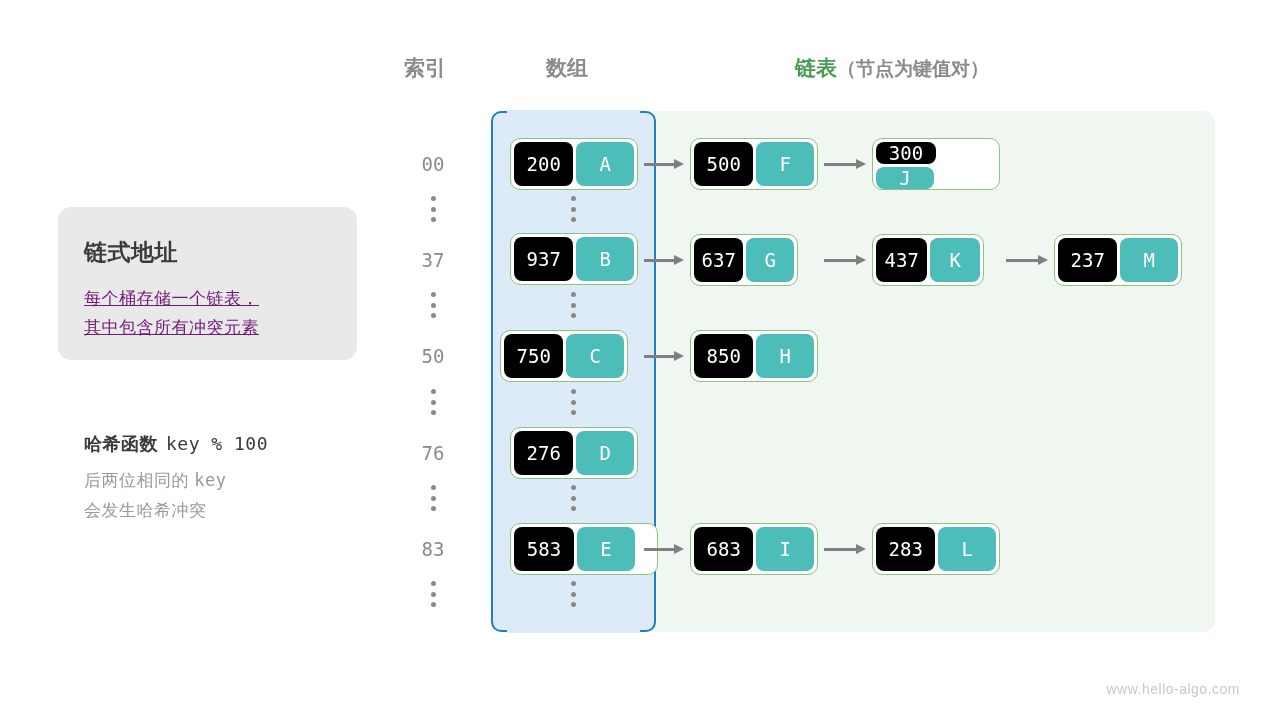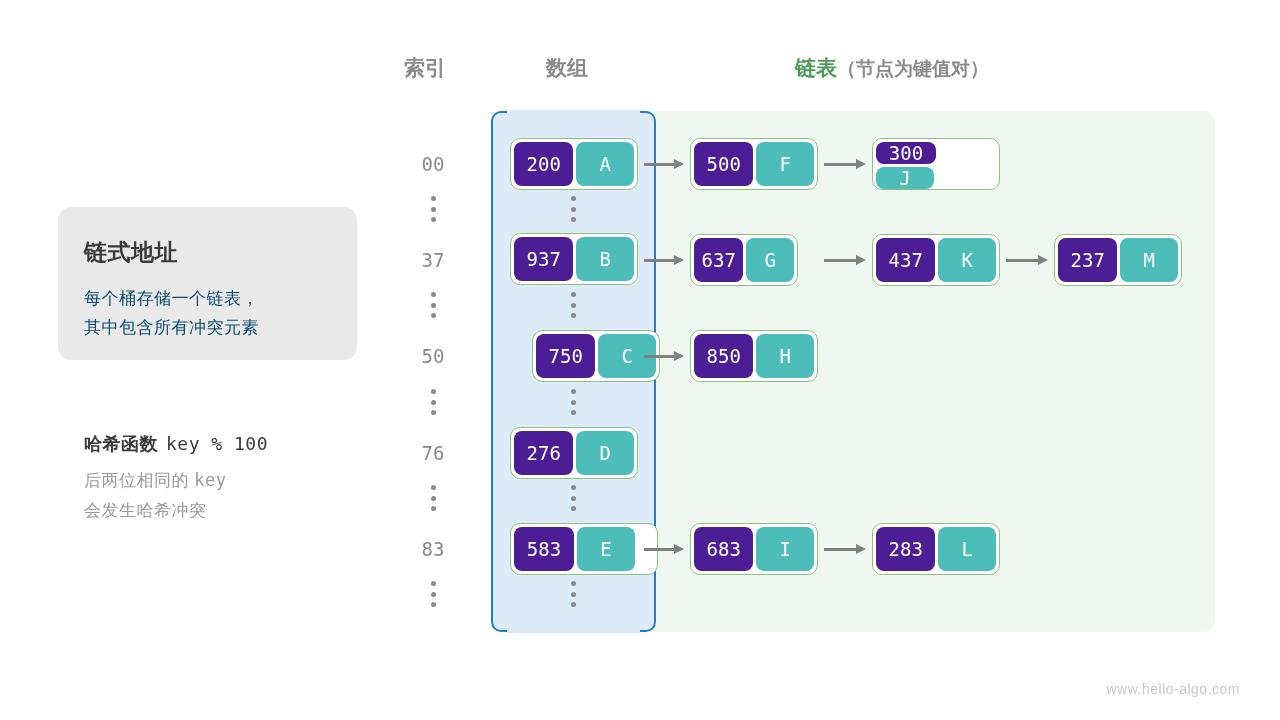--- a/index.html
+++ b/index.html
@@ -52,23 +52,24 @@
   }
   .info-card .card-title {
     font-size: 23px;
     font-weight: bold;
     color: #3a3a3a;
     margin-bottom: 16px;
     letter-spacing: 0.5px;
   }
   .info-card .card-line {
     font-size: 17px;
-    color: #0c4a6e;
+    color: #701a75;
     line-height: 29px;
     letter-spacing: 0.5px;
+    text-decoration: underline;
   }
 
   
   .hash-block {
     position: absolute;
     left: 84px;
     top: 432px;
     width: 290px;
   }
   .hash-title {
@@ -176,21 +177,21 @@
     display: flex;
     align-items: center;
     justify-content: center;
     color: #ffffff;
     font-family: "DejaVu Sans Mono", "Liberation Mono", monospace;
     font-size: 19px;
     box-sizing: border-box;
   }
   .node .key {
     width: 60px;
-    background: #4c1d95;
+    background: #000000;
     border-radius: 8px;
   }
   .node .val {
     width: 58px;
     background: #4dbdb9;
     border-radius: 8px;
   }
 
   
   .arrow {
@@ -290,21 +291,21 @@
         <div class="head" style="left: 30px;"></div>
       </div>
       <div class="node" style="left: 690px; top: 234px; width: 108px;">
         <div class="cell key">637</div>
         <div class="cell val">G</div>
       </div>
       <div class="arrow" style="left: 824px; top: 255px; width: 42px;">
         <div class="shaft" style="width: 32px;"></div>
         <div class="head" style="left: 32px;"></div>
       </div>
-      <div class="node" style="left: 872px; top: 234px; width: 128px;">
+      <div class="node" style="left: 872px; top: 234px; width: 112px;">
         <div class="cell key">437</div>
         <div class="cell val">K</div>
       </div>
       <div class="arrow" style="left: 1006px; top: 255px; width: 42px;">
         <div class="shaft" style="width: 32px;"></div>
         <div class="head" style="left: 32px;"></div>
       </div>
       <div class="node" style="left: 1054px; top: 234px; width: 128px;">
         <div class="cell key">237</div>
         <div class="cell val">M</div>
@@ -313,21 +314,21 @@
         <i></i>
         <i></i>
         <i></i>
       </div>
       <div class="dots" style="left: 563px; top: 292px;">
         <i></i>
         <i></i>
         <i></i>
       </div>
       <div class="idx" style="top: 327px;">50</div>
-      <div class="node" style="left: 532px; top: 330px; width: 128px; border-radius: 11px;">
+      <div class="node" style="left: 500px; top: 330px; width: 128px;">
         <div class="cell key">750</div>
         <div class="cell val">C</div>
       </div>
       <div class="arrow" style="left: 644px; top: 351px; width: 40px;">
         <div class="shaft" style="width: 30px;"></div>
         <div class="head" style="left: 30px;"></div>
       </div>
       <div class="node" style="left: 690px; top: 330px; width: 128px;">
         <div class="cell key">850</div>
         <div class="cell val">H</div>

